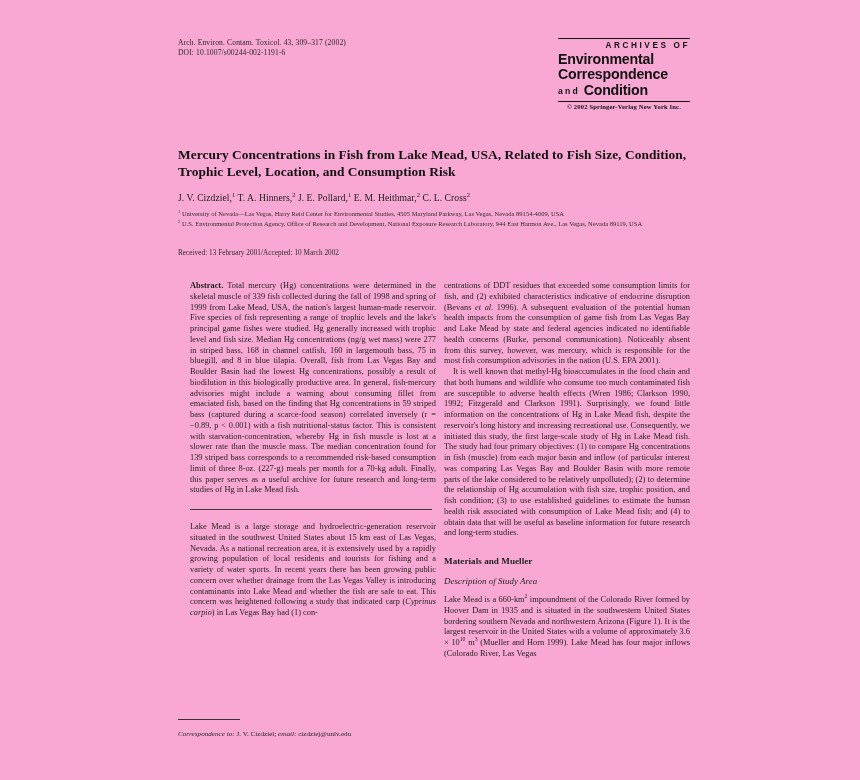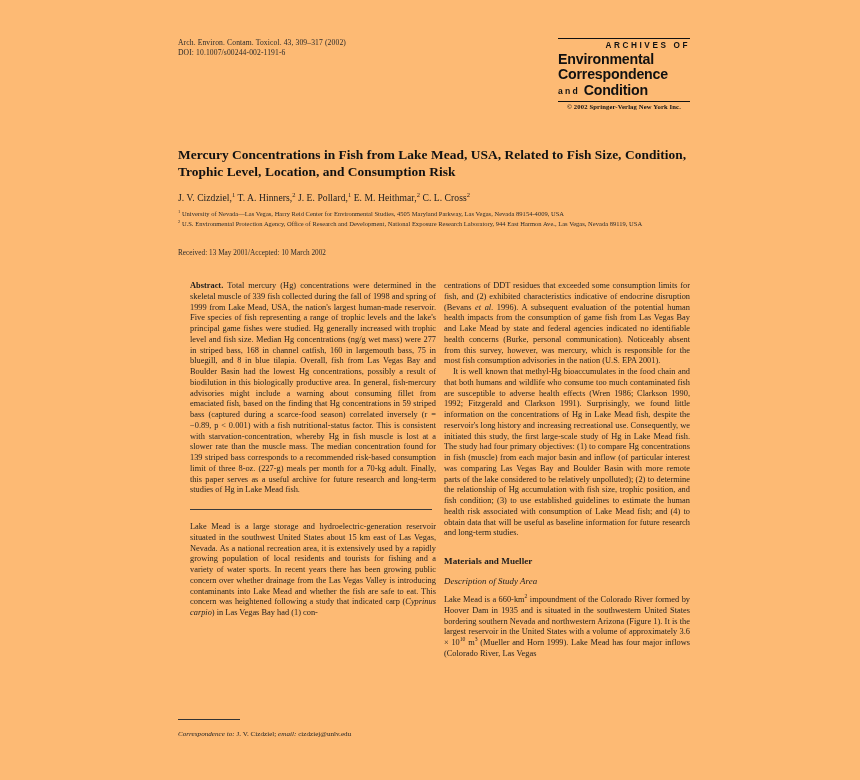--- a/index.html
+++ b/index.html
@@ -14,21 +14,21 @@
     font-family: "Liberation Serif", "DejaVu Serif", serif;
     color: #222;
     overflow: hidden;
     position: relative;
   }
   .page {
     position: absolute;
     left: 0; top: 0;
     width: 860px;
     height: 780px;
-    background: #fdba74;
+    background: #f9a8d4;
   }
 
   
   .header {
     position: absolute;
     left: 178px;
     top: 38px;
     width: 512px;
     height: 70px;
   }
@@ -247,21 +247,21 @@
 
   <div class="title">Mercury Concentrations in Fish from Lake Mead, USA, Related to Fish Size, Condition, Trophic Level, Location, and Consumption Risk</div>
 
   <div class="authors">J. V. Cizdziel,<sup>1</sup> T. A. Hinners,<sup>2</sup> J. E. Pollard,<sup>1</sup> E. M. Heithmar,<sup>2</sup> C. L. Cross<sup>2</sup></div>
 
   <div class="affil">
     <div><sup>1</sup> University of Nevada—Las Vegas, Harry Reid Center for Environmental Studies, 4505 Maryland Parkway, Las Vegas, Nevada 89154-4009, USA</div>
     <div class="wrap2"><sup>2</sup> U.S. Environmental Protection Agency, Office of Research and Development, National Exposure Research Laboratory, 944 East Harmon Ave., Las Vegas, Nevada 89119, USA</div>
   </div>
 
-  <div class="received">Received: 13 May 2001/Accepted: 10 March 2002</div>
+  <div class="received">Received: 13 February 2001/Accepted: 10 March 2002</div>
 
   <div class="col col-left">
     <p><span class="abstract-lead">Abstract.</span> <span>Total mercury (Hg) concentrations were determined in the skeletal muscle of 339 fish collected during the fall of 1998 and spring of 1999 from Lake Mead, USA, the nation's largest human-made reservoir. Five species of fish representing a range of trophic levels and the lake's principal game fishes were studied. Hg generally increased with trophic level and fish size. Median Hg concentrations (ng/g wet mass) were 277 in striped bass, 168 in channel catfish, 160 in largemouth bass, 75 in bluegill, and 8 in blue tilapia. Overall, fish from Las Vegas Bay and Boulder Basin had the lowest Hg concentrations, possibly a result of biodilution in this biologically productive area. In general, fish-mercury advisories might include a warning about consuming fillet from emaciated fish, based on the finding that Hg concentrations in 59 striped bass (captured during a scarce-food season) correlated inversely (r = −0.89, p &lt; 0.001) with a fish nutritional-status factor. This is consistent with starvation-concentration, whereby Hg in fish muscle is lost at a slower rate than the muscle mass. The median concentration found for 139 striped bass corresponds to a recommended risk-based consumption limit of three 8-oz. (227-g) meals per month for a 70-kg adult. Finally, this paper serves as a useful archive for future research and long-term studies of Hg in Lake Mead fish.</span></p>
 
     <div class="hr-sep"></div>
 
     <p>Lake Mead is a large storage and hydroelectric-generation reservoir situated in the southwest United States about 15 km east of Las Vegas, Nevada. As a national recreation area, it is extensively used by a rapidly growing population of local residents and tourists for fishing and a variety of water sports. In recent years there has been growing public concern over whether drainage from the Las Vegas Valley is introducing contaminants into Lake Mead and whether the fish are safe to eat. This concern was heightened following a study that indicated carp (<i>Cyprinus carpio</i>) in Las Vegas Bay had (1) con-</p>
   </div>
 
   <div class="col col-right">

